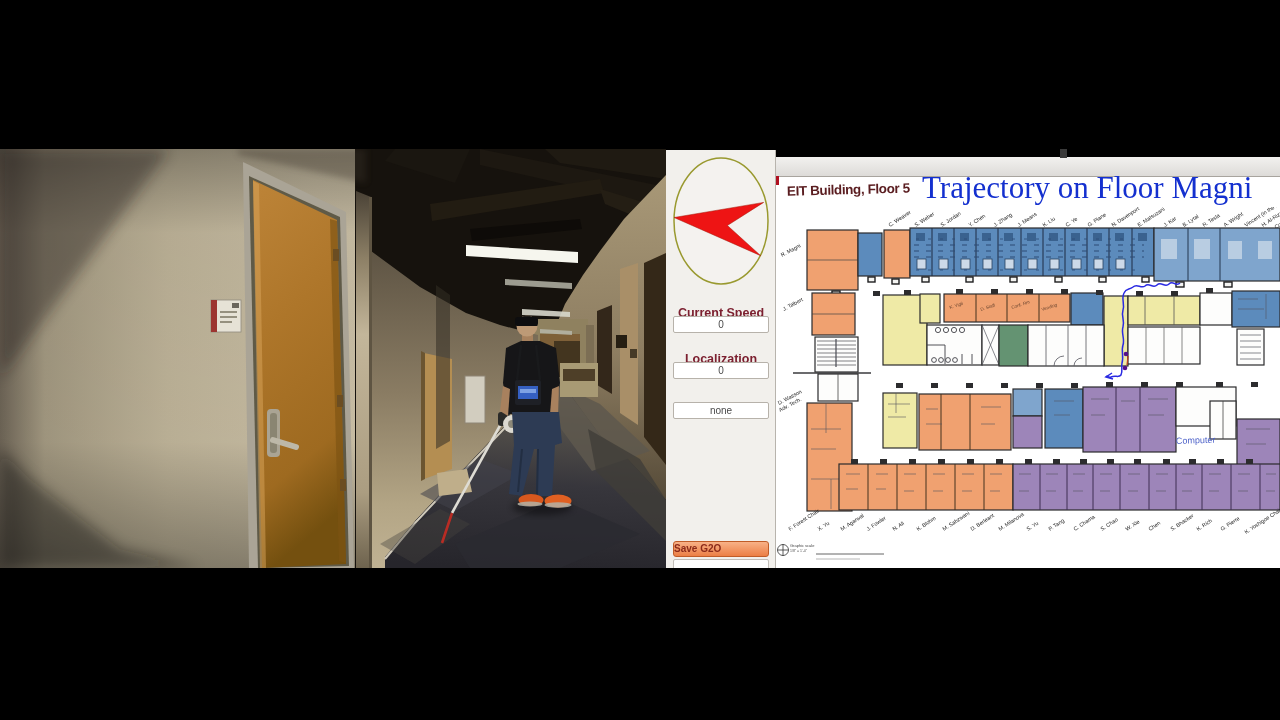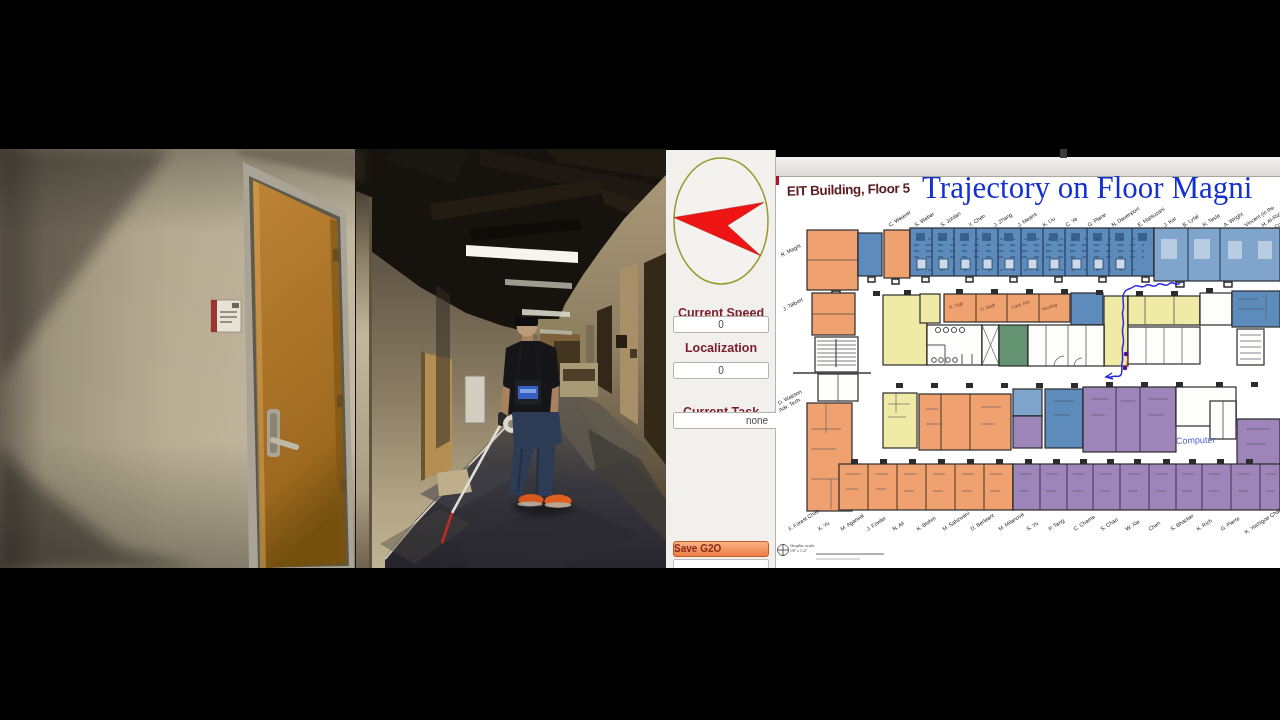--- a/index.html
+++ b/index.html
@@ -176,24 +176,24 @@
     <polygon points="0,0 170,0 0,230" fill="#1c1812" opacity="0.4" filter="url(#b6)"></polygon>
   </svg>
 
   <div class="abs" id="sidebar">
     <svg class="abs" style="left:0;top:0" width="110" height="145" viewBox="0 0 110 145">
       <ellipse cx="55" cy="71" rx="47" ry="63" fill="#f4f2ef" stroke="#99992f" stroke-width="1.5"></ellipse>
       <polygon points="8,67.5 97.7,52.4 61.4,75.5 94.7,105.7" fill="#ee1414" stroke="#a01808" stroke-width="0.5"></polygon>
     </svg>
     <div class="lbl" style="top:156px;">Current Speed</div>
     <div class="inp" style="top:166px;">0</div>
-    <div class="lbl" style="top:191px;">Localization</div>
+    <div class="lbl" style="top:202px;">Localization</div>
     <div class="inp" style="top:212px;">0</div>
     <div class="lbl" style="top:255px;">Current Task</div>
-    <div class="inp" style="top:262px;padding-left:36px;">none</div>
+    <div class="inp" style="top:252px;">none</div>
     <div class="abs" style="left:7px;top:391px;width:94px;height:14px;background:linear-gradient(#f8b187,#ec7f45);border:1px solid #c05c28;border-radius:3px;font-size:10px;font-weight:bold;color:#8c2b1a;line-height:14px;">Save G2O</div>
     <div class="abs" style="left:7px;top:409px;width:94px;height:10px;background:#fdfdfd;border:1px solid #c2beb8;border-radius:2px;"></div>
   </div>
 
   <div class="abs" id="fp">
     <div class="abs" style="left:0;top:0;width:504px;height:8px;background:#000;"></div>
     <div class="abs" style="left:0;top:8px;width:504px;height:19px;background:linear-gradient(#f2f1ef,#dddbd8);border-bottom:1px solid #a8a49e;"></div>
     <div class="abs" style="left:284px;top:0px;width:7px;height:9px;background:#3a3a3a;"></div>
     <div class="abs" style="left:0;top:27px;width:3px;height:9px;background:#b01020;"></div>
     <div class="abs" style="left:11px;top:33px;width:135px;height:22px;color:#5a1d20;font-weight:bold;font-size:13.5px;font-family:'Liberation Sans',sans-serif;transform:rotate(-1.5deg);white-space:nowrap;letter-spacing:-0.4px;">EIT Building, Floor 5</div>

